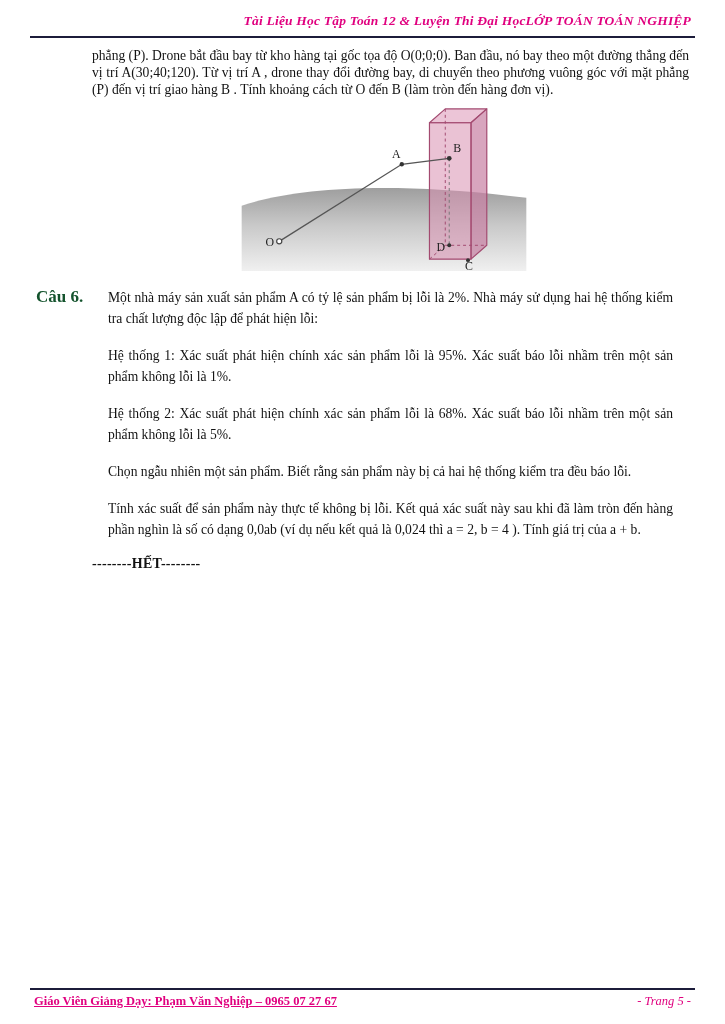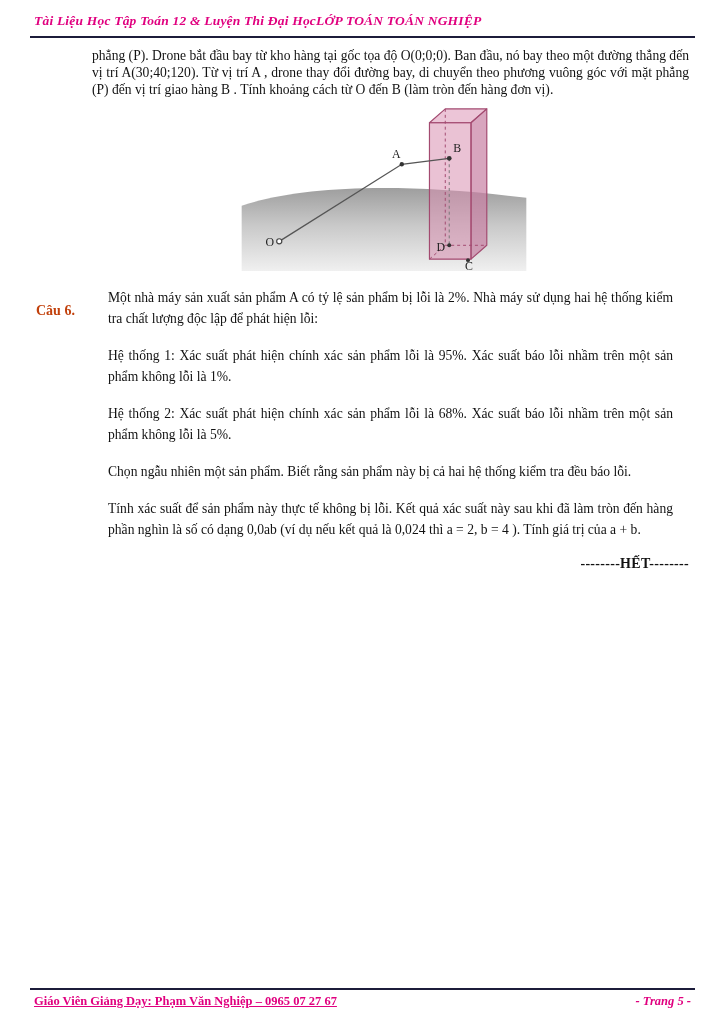--- a/index.html
+++ b/index.html
@@ -8,21 +8,21 @@
     width:725px; height:1024px;
     margin:0 auto;
     background:#ffffff;
     font-family:"Liberation Serif", serif;
     color:#121212;
     overflow:hidden;
   }
   
   .header {
     position:absolute; top:13px; left:34px; right:34px;
-    display:flex; justify-content:flex-start; align-items:baseline;
+    display:flex; justify-content:flex-end; align-items:baseline;
   }
   .header .h-left, .header .h-right {
     color:#e0007f; font-weight:bold; font-style:italic; font-size:13.5px;
     letter-spacing:.2px; white-space:nowrap;
   }
   .rule {
     position:absolute; left:30px; right:30px; height:2px; background:#1c1c3a;
   }
   .rule.top { top:36px; }
   .rule.bottom { top:988px; height:1.5px; }
@@ -34,39 +34,39 @@
   .para-lead {
     text-align:justify; line-height:17px; margin:0;
   }
   
   .figure-wrap {
     width:288px; height:170px; margin:3px 0 4px 148px;
   }
   
   .q-block { position:relative; margin-top:6px; }
   .q-label {
-    position:absolute; left:-56px; top:16px;
-    color:#c2410c; font-weight:bold; font-size:14px;
+    position:absolute; left:-56px; top:0;
+    color:#14532d; font-weight:bold; font-size:17px;
   }
   .q-para { text-align:justify; line-height:21px; margin:16px; }
   .het {
-    text-align:right; font-weight:bold; font-size:14px;
+    text-align:left; font-weight:bold; font-size:14px;
     margin-top:14px; letter-spacing:.3px;
   }
   
   .footer {
     position:absolute; top:994px; left:34px; right:34px;
     display:flex; justify-content:space-between; align-items:baseline;
   }
   .footer .f-left {
     color:#e0007f; font-weight:bold; font-size:12.5px;
     text-decoration:underline; white-space:nowrap;
   }
   .footer .f-right {
-    color:#e0007f; font-weight:bold; font-style:italic; font-size:12.5px;
+    color:#e0007f; font-weight:normal; font-style:italic; font-size:12.5px;
     white-space:nowrap;
   }
 </style>
 </head>
 <body>
 
 <div class="page">
 
   <div class="header">
     <span class="h-left">Tài Liệu Học Tập Toán 12 &amp; Luyện Thi Đại Học</span>

